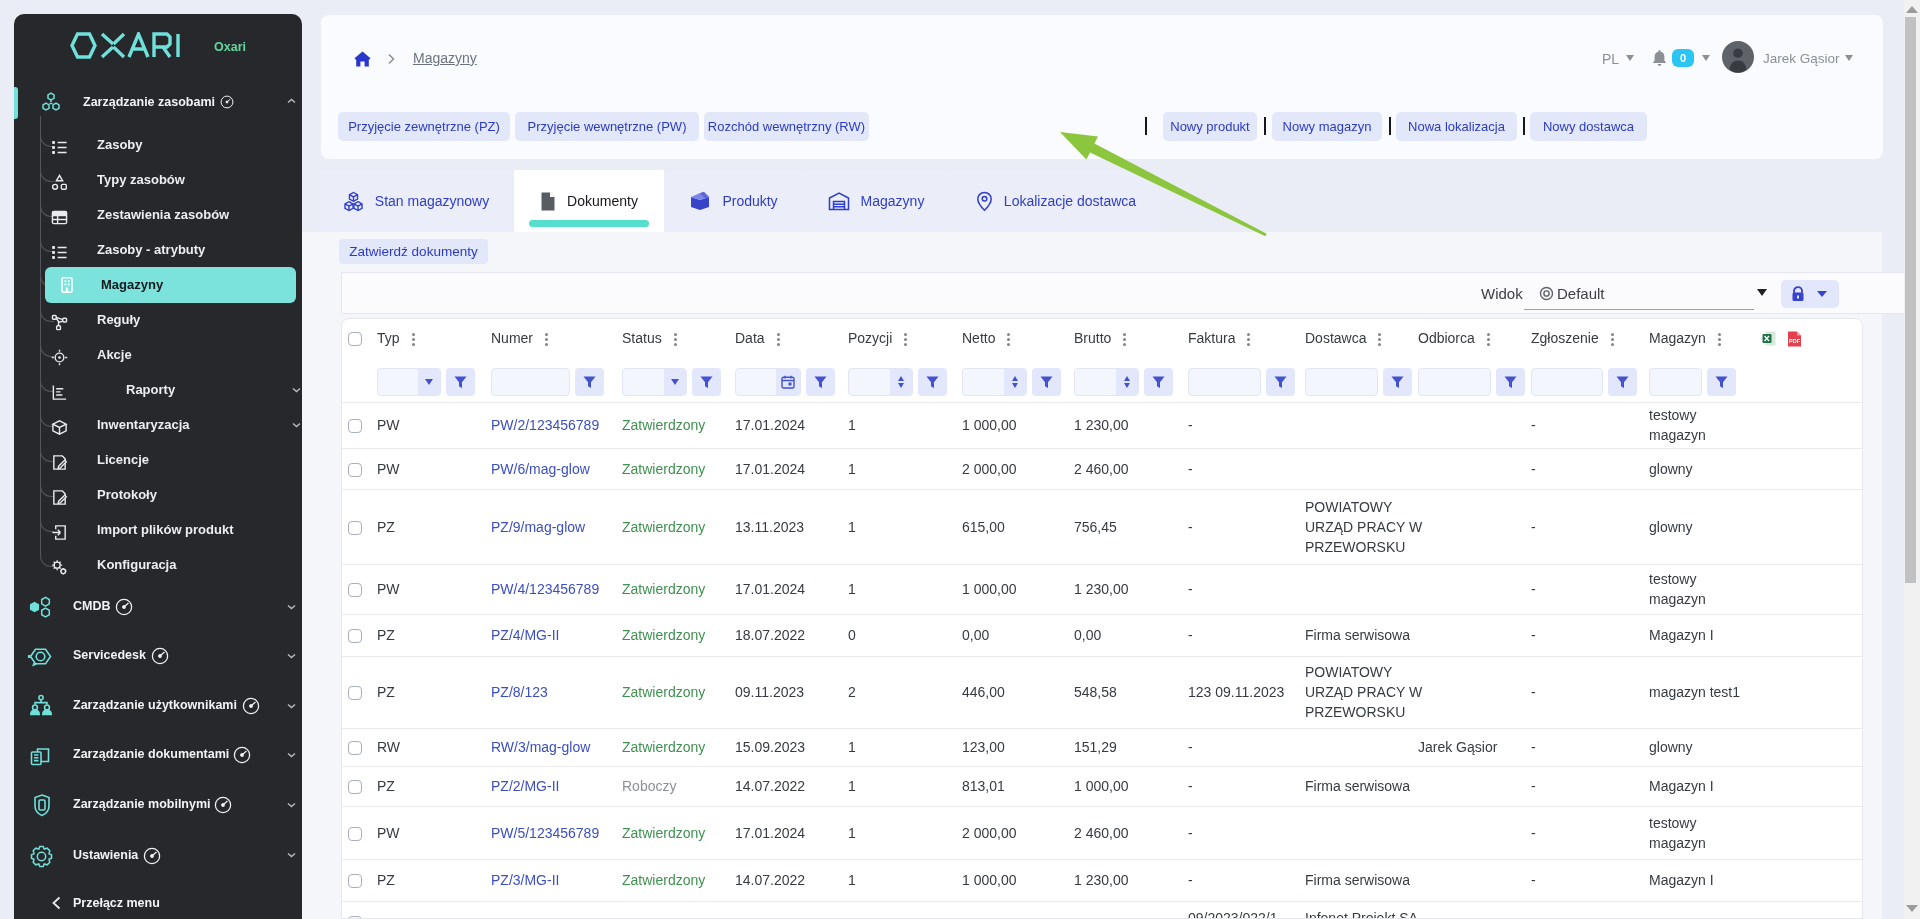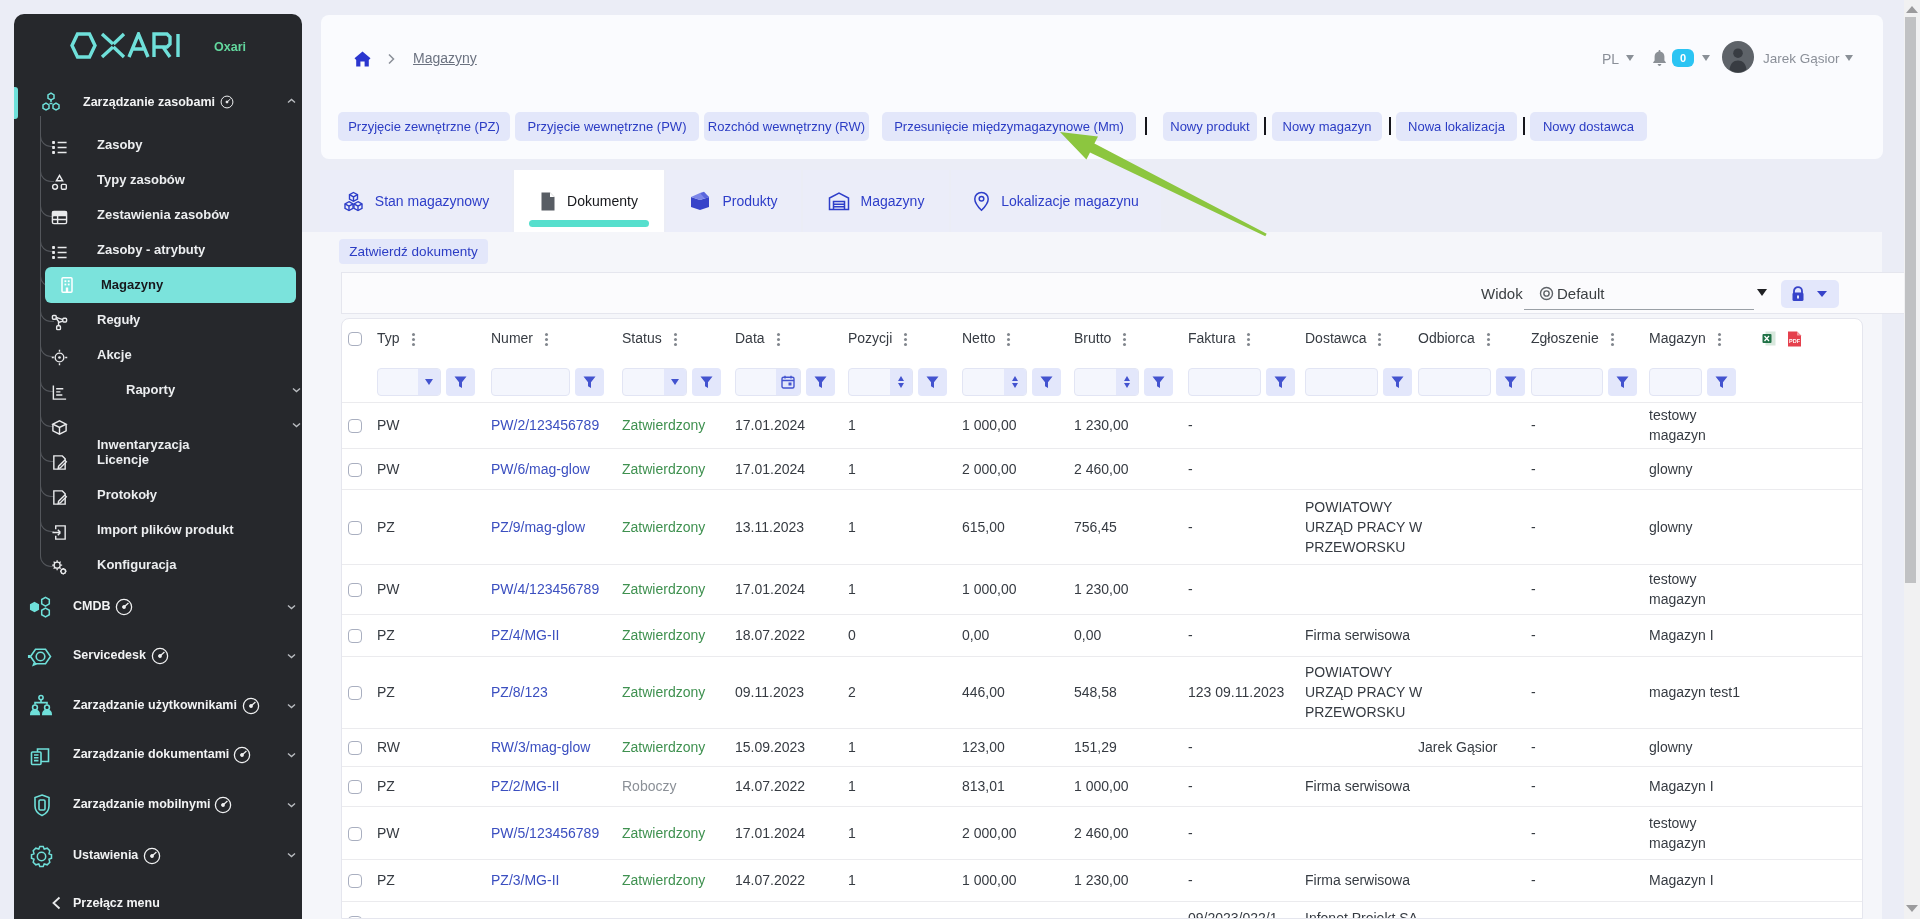--- a/index.html
+++ b/index.html
@@ -167,21 +167,21 @@
     </svg>
   <div class="sb-sub" style="left:83px;top:368px;padding-left:29px;">Raporty</div>
   <svg class="abs" style="left:278px;top:373px;" width="9" height="6" viewBox="0 0 9 6" fill="none" stroke="#b9bcc0" stroke-width="1.4">
       <path d="M1,1.5 L4.5,4.5 L8,1.5"></path>
     </svg>
 
   <svg class="abs" style="left:37px;top:405px;" width="17" height="17" viewBox="0 0 18 18" fill="none" stroke="#e9eaec" stroke-width="1.5">
       <path d="M2,5.5 L9,2 L16,5.5 L9,9 Z"></path>
       <path d="M2,5.5 V12.5 L9,16 L16,12.5 V5.5 M9,9 V16"></path>
     </svg>
-  <div class="sb-sub" style="left:83px;top:403px;margin-top:20px;">Inwentaryzacja</div>
+  <div class="sb-sub" style="left:83px;top:403px;">Inwentaryzacja</div>
   <svg class="abs" style="left:278px;top:408px;" width="9" height="6" viewBox="0 0 9 6" fill="none" stroke="#b9bcc0" stroke-width="1.4">
       <path d="M1,1.5 L4.5,4.5 L8,1.5"></path>
     </svg>
 
   <svg class="abs" style="left:37px;top:440px;" width="17" height="17" viewBox="0 0 18 18" fill="none" stroke="#e9eaec" stroke-width="1.5">
       <path d="M3,16 V2 H12 L15,5 V16 Z"></path>
       <path d="M8,13 L14.5,6.5 L16.2,8.2 L9.8,14.8 L7.6,15.3 Z" fill="#26282c"></path>
     </svg>
   <div class="sb-sub" style="left:83px;top:438px;">Licencje</div>
 
@@ -324,21 +324,20 @@
       <circle cx="16" cy="16" r="16" fill="#5e6369"></circle>
       <circle cx="16" cy="12.2" r="4.8" fill="#383c42"></circle>
       <path d="M7.5,28.6 C8.2,22.8 11.4,19.6 16,19.6 C20.6,19.6 23.8,22.8 24.5,28.6 C22.1,30.5 19.2,31.6 16,31.6 C12.8,31.6 9.9,30.5 7.5,28.6 Z" fill="#383c42"></path>
     </svg>
   <div class="abs" style="left:1442px;top:36px;font-size:13.5px;color:#8a8f98;">Jarek Gąsior</div>
   <span class="abs gcaret" style="left:1524px;top:40px;"></span>
 
   <div class="btn" style="left:17px;width:172px;">Przyjęcie zewnętrzne (PZ)</div>
   <div class="btn" style="left:194px;width:184px;">Przyjęcie wewnętrzne (PW)</div>
   <div class="btn" style="left:383px;width:165px;">Rozchód wewnętrzny (RW)</div>
-  <div class="btn" style="left:561px;width:254px;">Przesunięcie międzymagazynowe (Mm)</div>
   <div class="bsep" style="left:824px;"></div>
   <div class="btn" style="left:842px;width:94px;">Nowy produkt</div>
   <div class="bsep" style="left:943px;"></div>
   <div class="btn" style="left:951px;width:110px;">Nowy magazyn</div>
   <div class="bsep" style="left:1068px;"></div>
   <div class="btn" style="left:1075px;width:121px;">Nowa lokalizacja</div>
   <div class="bsep" style="left:1202px;"></div>
   <div class="btn" style="left:1209px;width:117px;">Nowy dostawca</div>
 </div>
 
@@ -383,21 +382,21 @@
       </svg>
       <span>Magazyny</span>
     </div>
 </div>
 <div class="tab" style="left:951px;width:210px;">
   <div class="tab-inner">
       <svg width="17" height="21" viewBox="0 0 17 21" fill="none" stroke="#2e3ec9" stroke-width="1.5">
         <path d="M8.5,1.5 C4.6,1.5 1.8,4.3 1.8,8 C1.8,12.7 8.5,19.3 8.5,19.3 C8.5,19.3 15.2,12.7 15.2,8 C15.2,4.3 12.4,1.5 8.5,1.5 Z"></path>
         <circle cx="8.5" cy="7.8" r="2.3"></circle>
       </svg>
-      <span>Lokalizacje magazynu</span>
+      <span>Lokalizacje dostawca</span>
     </div>
 </div>
 <div class="abs underline"></div>
 <div class="abs zatw">Zatwierdź dokumenty</div>
 
 <div class="abs widok" id="widok">
   <div class="abs" style="left:1139px;top:12px;font-size:15px;color:#3c4043;">Widok</div>
   <svg class="abs" style="left:1197px;top:13px;" width="15" height="15" viewBox="0 0 17 17" fill="none" stroke="#5f6368" stroke-width="1.6">
       <circle cx="8.5" cy="8.5" r="6.8"></circle>
       <circle cx="8.5" cy="8.5" r="3"></circle>

